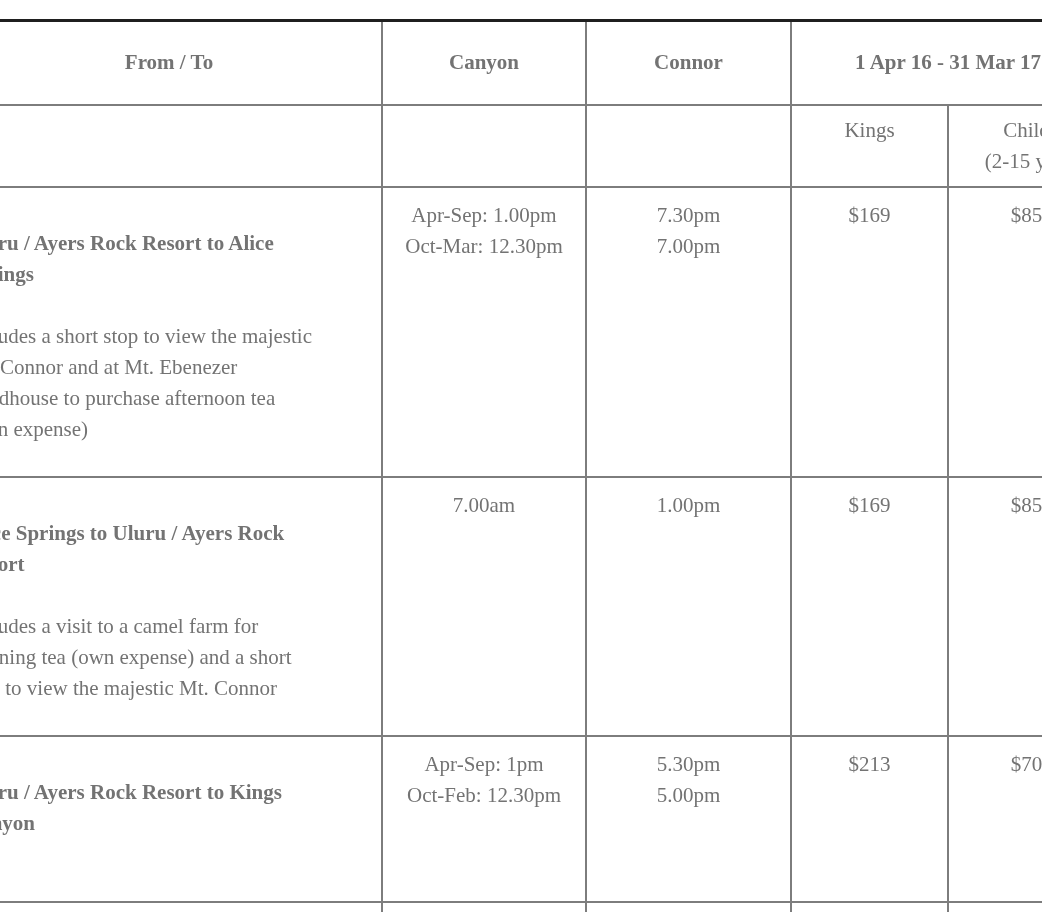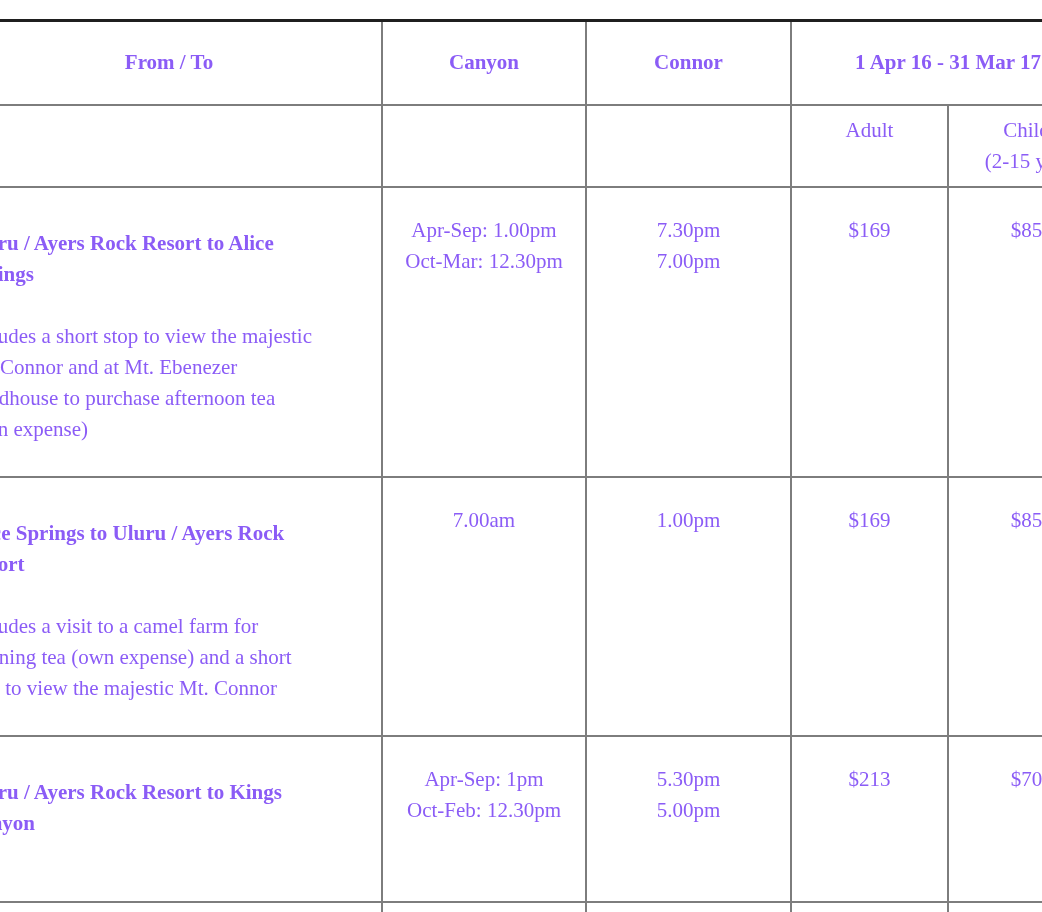--- a/index.html
+++ b/index.html
@@ -4,21 +4,21 @@
 <style>
   html, body { margin: 0; padding: 0; background: #ffffff; }
 
   .viewport {
     position: relative;
     width: 1042px;
     height: 912px;
     background: #ffffff;
     overflow: hidden;
     font-family: "Liberation Serif", "DejaVu Serif", serif;
-    color: #8b5cf6;
+    color: #737373;
   }
 
   table.fares {
     position: absolute;
     left: -45px;
     top: 19px;
     width: 1149px;
     border-collapse: collapse;
     table-layout: fixed;
     background: #ffffff;
@@ -60,21 +60,21 @@
     padding-top: 9px;
   }
 
   td.fromto {
     text-align: left;
     padding: 9px 8px 0 8px;
   }
 
   td.mid {
     text-align: center;
-    padding: 27px 4px 0 4px;
+    padding: 12px 4px 0 4px;
   }
 
   .title { font-weight: 700; }
   .desc  { font-weight: 400; }
 </style>
 </head>
 <body>
 
 <div class="viewport">
   <table class="fares">
@@ -89,21 +89,21 @@
       <tr class="hrow-a">
         <th class="cell">From / To</th>
         <th class="cell">Canyon</th>
         <th class="cell">Connor</th>
         <th class="cell" colspan="2">1 Apr 16 - 31 Mar 17</th>
       </tr>
       <tr class="hrow-b">
         <th class="cell"></th>
         <th class="cell"></th>
         <th class="cell"></th>
-        <th class="cell">Adult</th>
+        <th class="cell">Kings</th>
         <th class="cell">Child
 (2-15 yrs)</th>
       </tr>
     </thead>
     <tbody>
       <tr class="row-0">
         <td class="cell fromto">
           <div class="title">Uluru / Ayers Rock Resort to Alice
 Springs</div>
           <div class="desc">Includes a short stop to view the majestic

